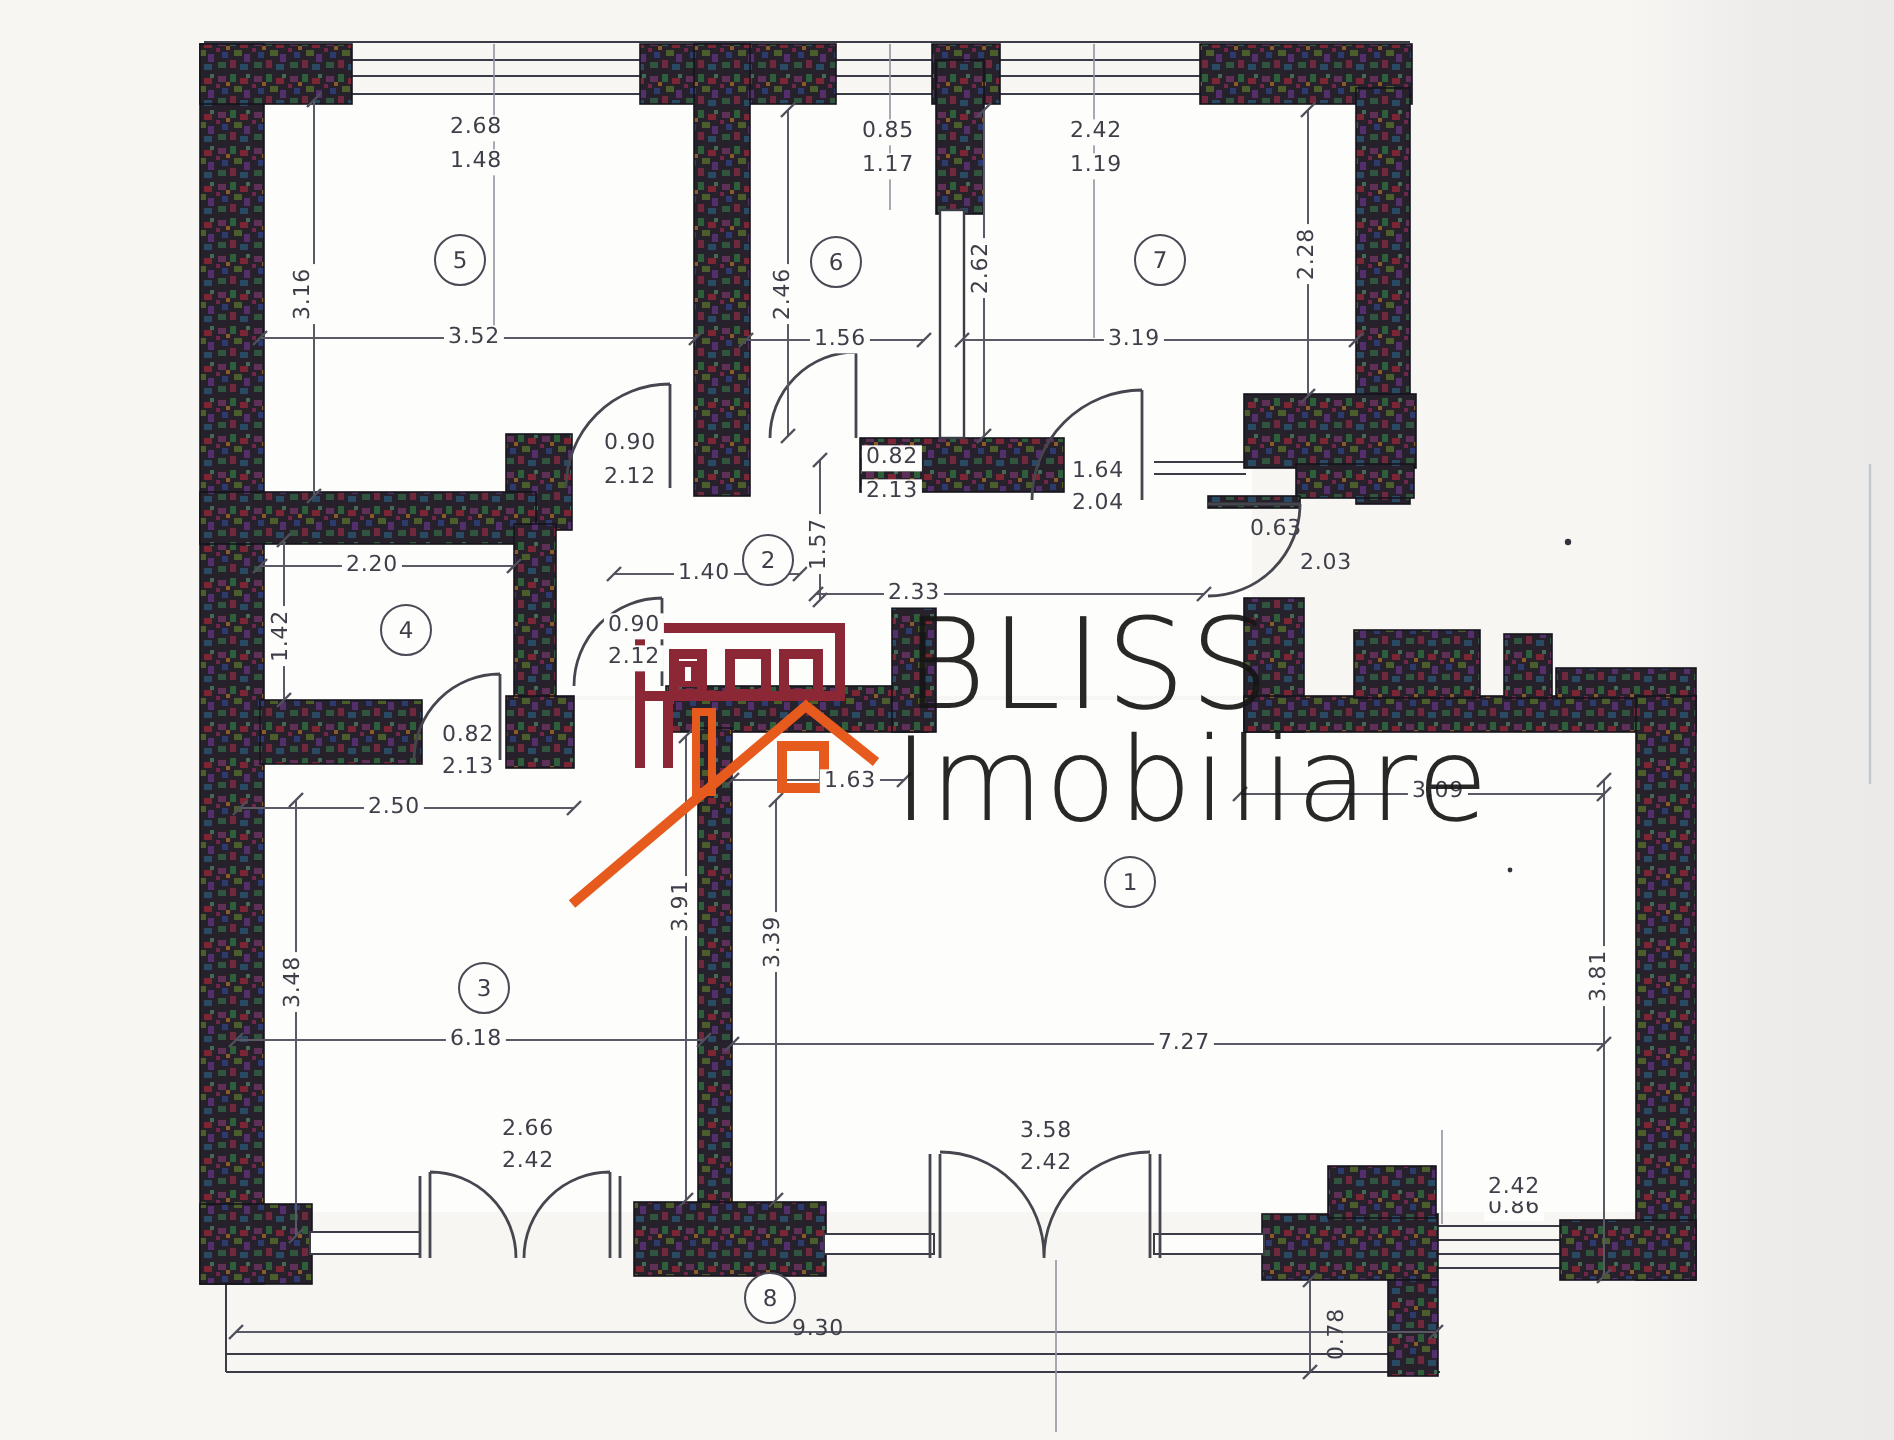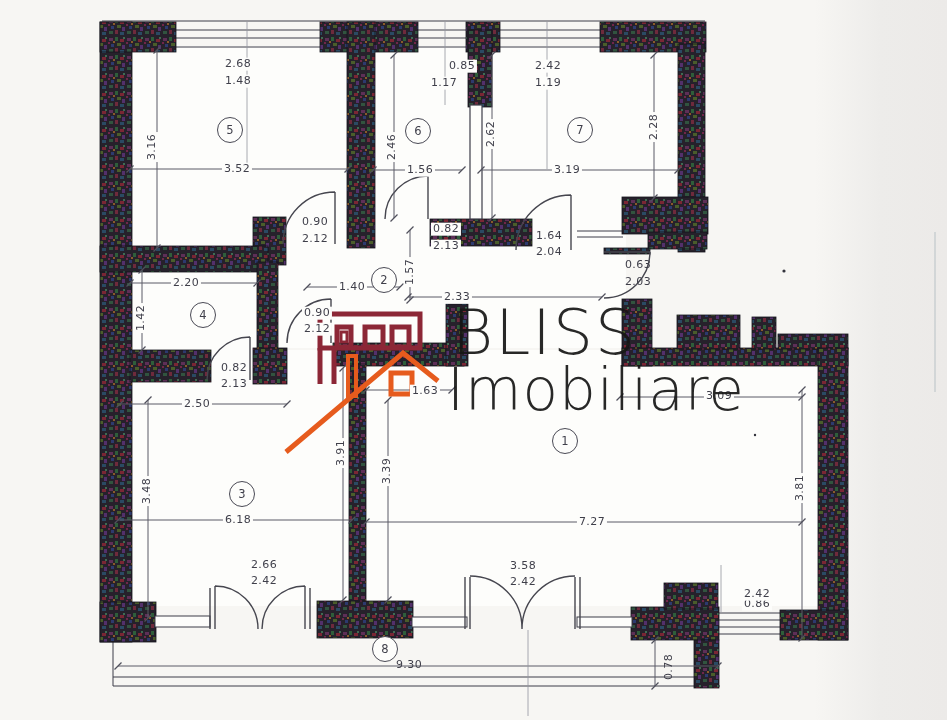--- a/index.html
+++ b/index.html
@@ -256,37 +256,37 @@
       <span>8</span>
     </div>
 
 <div class="lb" style="left:238px;top:64px">2.68</div>
 <div class="lb" style="left:238px;top:81px">1.48</div>
 <div class="lb rot" style="left:152px;top:147px">3.16</div>
 <div class="lb" style="left:237px;top:169px">3.52</div>
 <div class="lb" style="left:315px;top:222px">0.90</div>
 <div class="lb" style="left:315px;top:239px">2.12</div>
 
-<div class="lb" style="left:462px;top:66px">0.85</div>
+<div class="lb" style="left:444px;top:66px">0.85</div>
 <div class="lb" style="left:444px;top:83px">1.17</div>
 <div class="lb rot" style="left:392px;top:147px">2.46</div>
 <div class="lb" style="left:420px;top:170px">1.56</div>
 <div class="lb" style="left:446px;top:229px">0.82</div>
 <div class="lb" style="left:446px;top:246px">2.13</div>
 
 <div class="lb" style="left:548px;top:66px">2.42</div>
 <div class="lb" style="left:548px;top:83px">1.19</div>
 <div class="lb rot" style="left:491px;top:134px">2.62</div>
 <div class="lb rot" style="left:654px;top:127px">2.28</div>
 <div class="lb" style="left:567px;top:170px">3.19</div>
 <div class="lb" style="left:549px;top:236px">1.64</div>
 <div class="lb" style="left:549px;top:252px">2.04</div>
 
 <div class="lb nobg" style="left:638px;top:265px">0.63</div>
-<div class="lb nobg" style="left:638px;top:282px">2.03</div>
+<div class="lb nobg" style="left:663px;top:282px">2.03</div>
 
 <div class="lb" style="left:352px;top:287px">1.40</div>
 <div class="lb rot" style="left:410px;top:272px">1.57</div>
 <div class="lb" style="left:457px;top:297px">2.33</div>
 <div class="lb" style="left:317px;top:313px">0.90</div>
 <div class="lb" style="left:317px;top:329px">2.12</div>
 
 <div class="lb" style="left:186px;top:283px">2.20</div>
 <div class="lb rot" style="left:141px;top:318px">1.42</div>
 <div class="lb" style="left:234px;top:368px">0.82</div>

